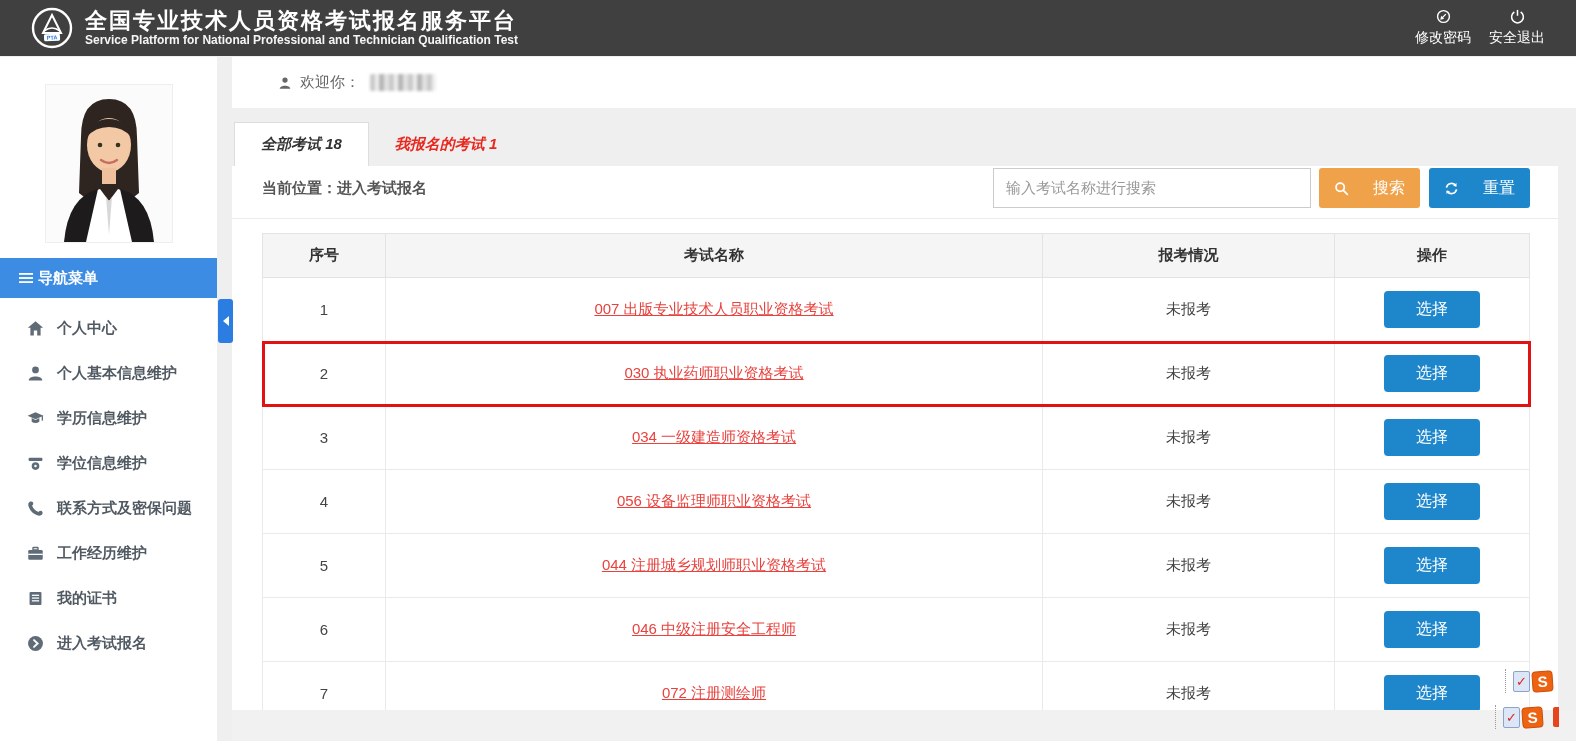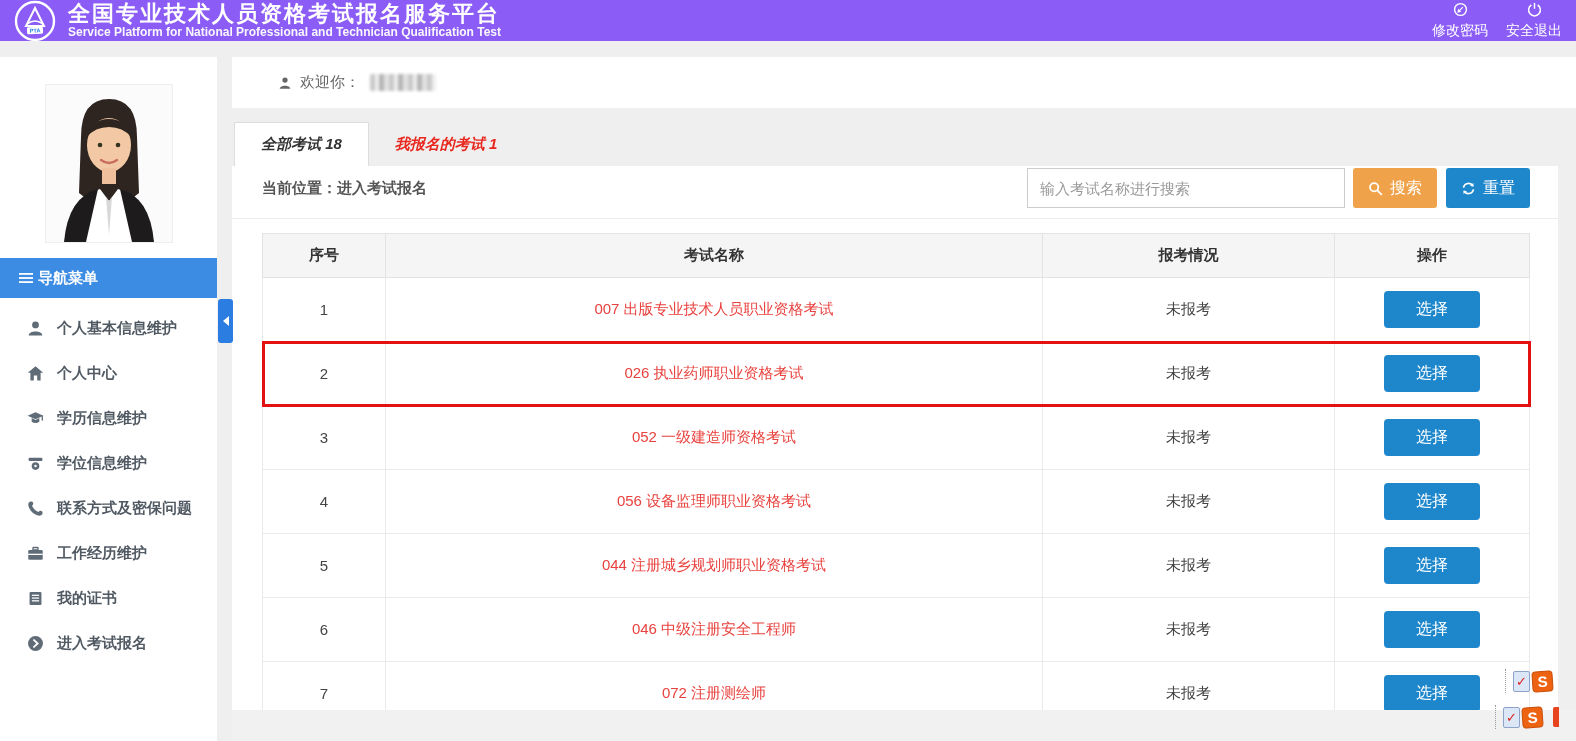--- a/index.html
+++ b/index.html
@@ -6,23 +6,23 @@
   html,body { width:1576px; height:741px; overflow:hidden; }
   body {
     position:relative;
     font-family:"Liberation Sans","DejaVu Sans",sans-serif;
     background:#efefef;
     color:#333;
   }
 
   
   .header {
-    position:absolute; top:0; left:0; right:0; height:41px;
-    background:#8b5cf6; display:flex; align-items:center;
-    padding:0 14px; color:#fff; z-index:20;
+    position:absolute; top:0; left:0; right:0; height:56px;
+    background:#404040; display:flex; align-items:center;
+    padding:0 31px; color:#fff; z-index:20;
   }
   .logo { width:42px; height:42px; flex:0 0 auto; }
   .title-block { margin-left:12px; line-height:1.15; }
   .app-title { font-size:22px; font-weight:bold; letter-spacing:2px; }
   .app-subtitle { font-size:12px; font-weight:bold; opacity:.95; }
   .header-right { margin-left:auto; display:flex; align-items:center; gap:18px; font-size:14px; }
   .header-link { display:flex; align-items:center; gap:5px; cursor:pointer; white-space:nowrap;flex-direction:column; }
 
   
   .sidebar { position:absolute; top:57px; left:0; width:217px; bottom:0; background:#fff; z-index:5; }
@@ -71,37 +71,37 @@
 
   .content-panel { position:absolute; top:109px; left:0; right:18px; bottom:31px; background:#fff; overflow:hidden; }
   .toolbar {
     height:53px; display:flex; align-items:center; justify-content:space-between;
     padding:0 28px 8px 30px; border-bottom:1px solid #ececec;
   }
   .breadcrumb { font-size:15px; font-weight:bold; color:#555; }
   .search-group { display:flex; align-items:center; }
   .search-input {
     width:318px; height:40px; border:1px solid #ccc; padding:0 12px;
-    font-size:15px; color:#333; outline:none; font-family:Liberation Sans, sans-serif;
+    font-size:15px; color:#333; outline:none; font-family:Liberation Serif, serif;
   }
   .search-input::placeholder { color:#9a9a9a; }
   .btn { height:40px; border:none; border-radius:3px; color:#fff; font-size:16px; font-family:inherit;
-         display:flex; align-items:center; gap:7px; padding:0 15px; cursor:pointer; }
+         display:flex; align-items:center; gap:24px; padding:0 15px; cursor:pointer; }
   .btn-search { background:#f0a24a; margin-left:8px; }
   .btn-reset  { background:#1e87cb; margin-left:9px; }
 
   .table-wrap { margin:14px 28px 0 30px; }
   table { width:100%; border-collapse:collapse; table-layout:fixed; }
   col.c-no { width:123px; } col.c-name { width:657px; } col.c-status { width:292px; }
   th {
     height:44px; background:#f5f5f5; border:1px solid #e3e3e3;
     font-size:15px; font-weight:bold; color:#333; text-align:center;
   }
   td { height:64px; border:1px solid #eaeaea; background:#fff; text-align:center; font-size:15px; color:#444; }
-  .exam-name { color:#e8423e; cursor:pointer; }
+  .exam-name { color:#e8423e; cursor:pointer;text-decoration:underline; }
   tr.highlighted { outline:3px solid #e21212; outline-offset:-2px; }
   .btn-select {
     background:#1e87cb; color:#fff; border:none; border-radius:4px;
     font-size:16px; padding:8px 32px; cursor:pointer; font-family:inherit;
   }
 
   .footer { position:absolute; left:0; right:0; bottom:0; height:31px; background:#f1f1f1; }
 
   
   .float-icons { position:absolute; display:flex; align-items:center; gap:2px; z-index:30; }
@@ -185,33 +185,33 @@
         <rect x="1" y="7.1" width="14" height="1.8" fill="#fff"></rect>
         <rect x="1" y="11.2" width="14" height="1.8" fill="#fff"></rect>
       </svg>
     </span>
     <span>导航菜单</span>
   </div>
   <div class="menu">
     <div class="menu-item">
       <span class="micon">
         <svg viewBox="0 0 16 16" width="17" height="17">
+            <path d="M8 1.2 L15.2 7.4 H12.8 V14.5 H9.6 V9.8 H6.4 V14.5 H3.2 V7.4 H.8 Z" fill="#5f6b77"></path>
+          </svg>
+      </span>
+      <span>个人中心</span>
+    </div>
+    <div class="menu-item">
+      <span class="micon">
+        <svg viewBox="0 0 16 16" width="17" height="17">
             <circle cx="8" cy="4.6" r="3.2" fill="#5f6b77"></circle>
             <path d="M1.6 14.5 C1.6 9.6 14.4 9.6 14.4 14.5 Z" fill="#5f6b77"></path>
           </svg>
       </span>
       <span>个人基本信息维护</span>
-    </div>
-    <div class="menu-item">
-      <span class="micon">
-        <svg viewBox="0 0 16 16" width="17" height="17">
-            <path d="M8 1.2 L15.2 7.4 H12.8 V14.5 H9.6 V9.8 H6.4 V14.5 H3.2 V7.4 H.8 Z" fill="#5f6b77"></path>
-          </svg>
-      </span>
-      <span>个人中心</span>
     </div>
     <div class="menu-item">
       <span class="micon">
         <svg viewBox="0 0 16 16" width="17" height="17">
             <path d="M8 2 L15.4 5.4 L8 8.8 L.6 5.4 Z" fill="#5f6b77"></path>
             <path d="M4.4 7.6 V11 Q8 13.4 11.6 11 V7.6 L8 9.3 Z" fill="#5f6b77"></path>
             <rect x="13.8" y="5.4" width="1.2" height="4.6" fill="#5f6b77"></rect>
           </svg>
       </span>
       <span>学历信息维护</span>
@@ -335,27 +335,27 @@
         </thead>
         <tbody>
             <tr>
     <td>1</td>
     <td><span class="exam-name">007 出版专业技术人员职业资格考试</span></td>
     <td>未报考</td>
     <td><button class="btn-select">选择</button></td>
   </tr>
             <tr class="highlighted">
     <td>2</td>
-    <td><span class="exam-name">026 执业药师职业资格考试</span></td>
+    <td><span class="exam-name">030 执业药师职业资格考试</span></td>
     <td>未报考</td>
     <td><button class="btn-select">选择</button></td>
   </tr>
             <tr>
     <td>3</td>
-    <td><span class="exam-name">052 一级建造师资格考试</span></td>
+    <td><span class="exam-name">034 一级建造师资格考试</span></td>
     <td>未报考</td>
     <td><button class="btn-select">选择</button></td>
   </tr>
             <tr>
     <td>4</td>
     <td><span class="exam-name">056 设备监理师职业资格考试</span></td>
     <td>未报考</td>
     <td><button class="btn-select">选择</button></td>
   </tr>
             <tr>

